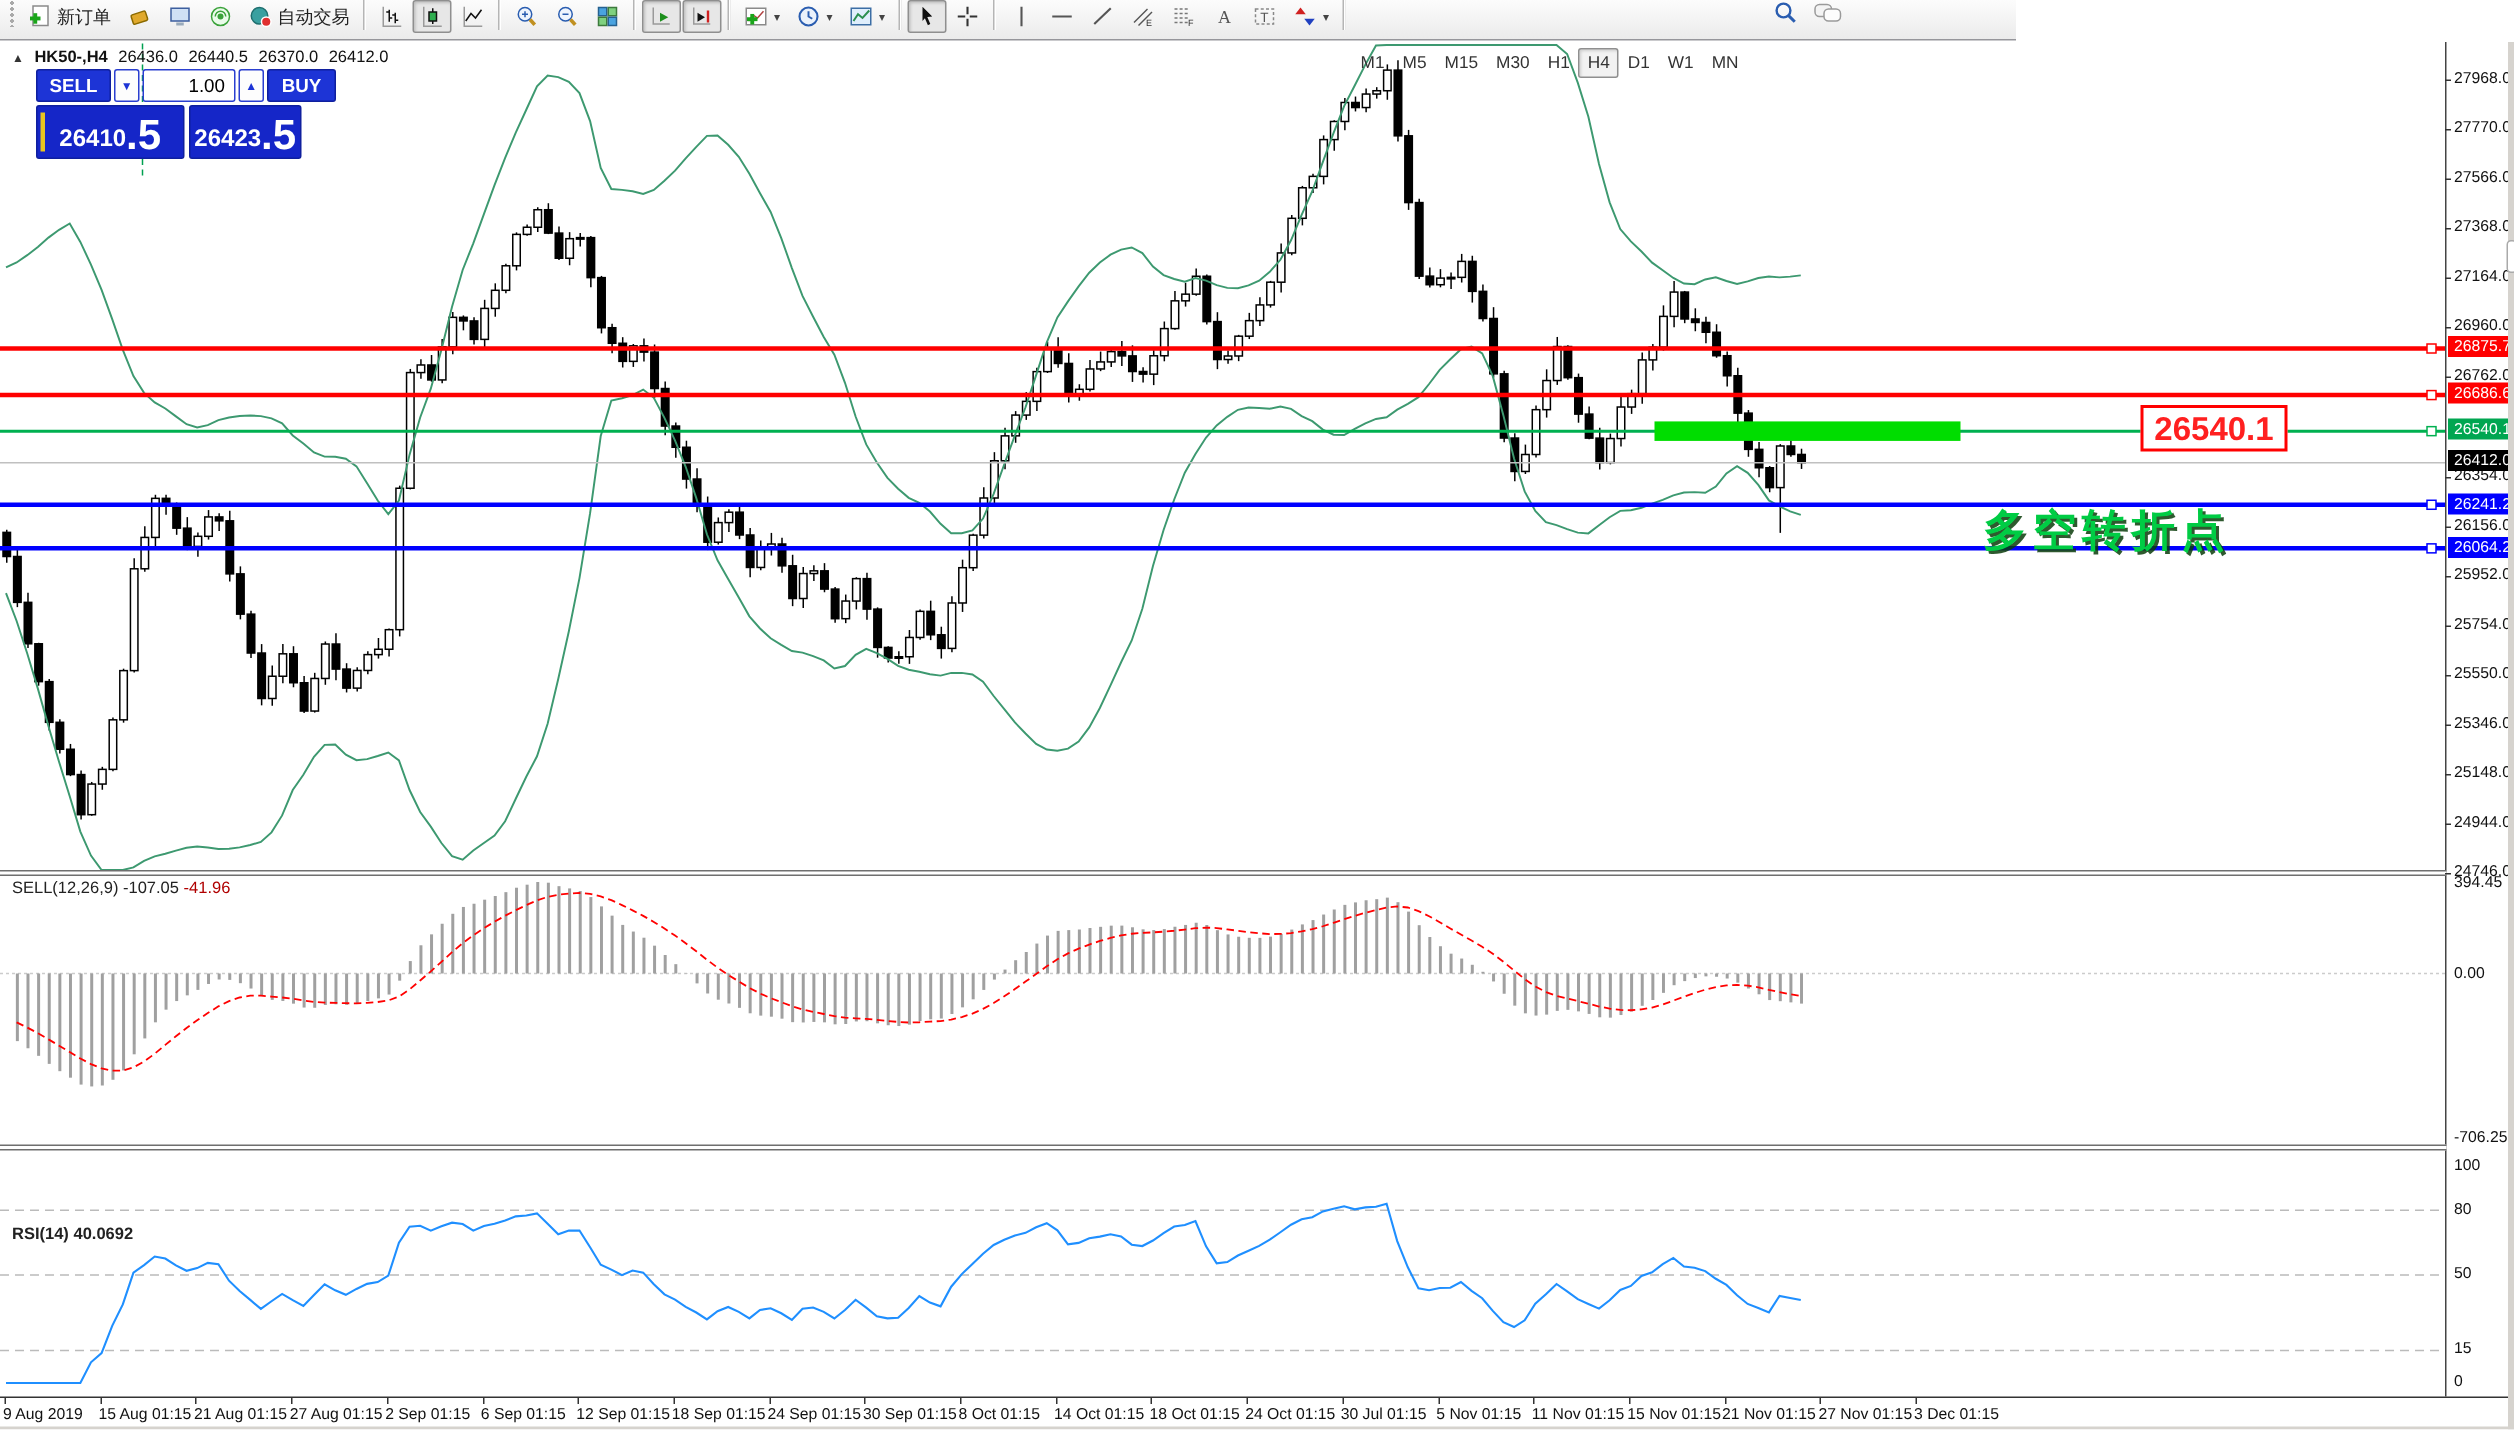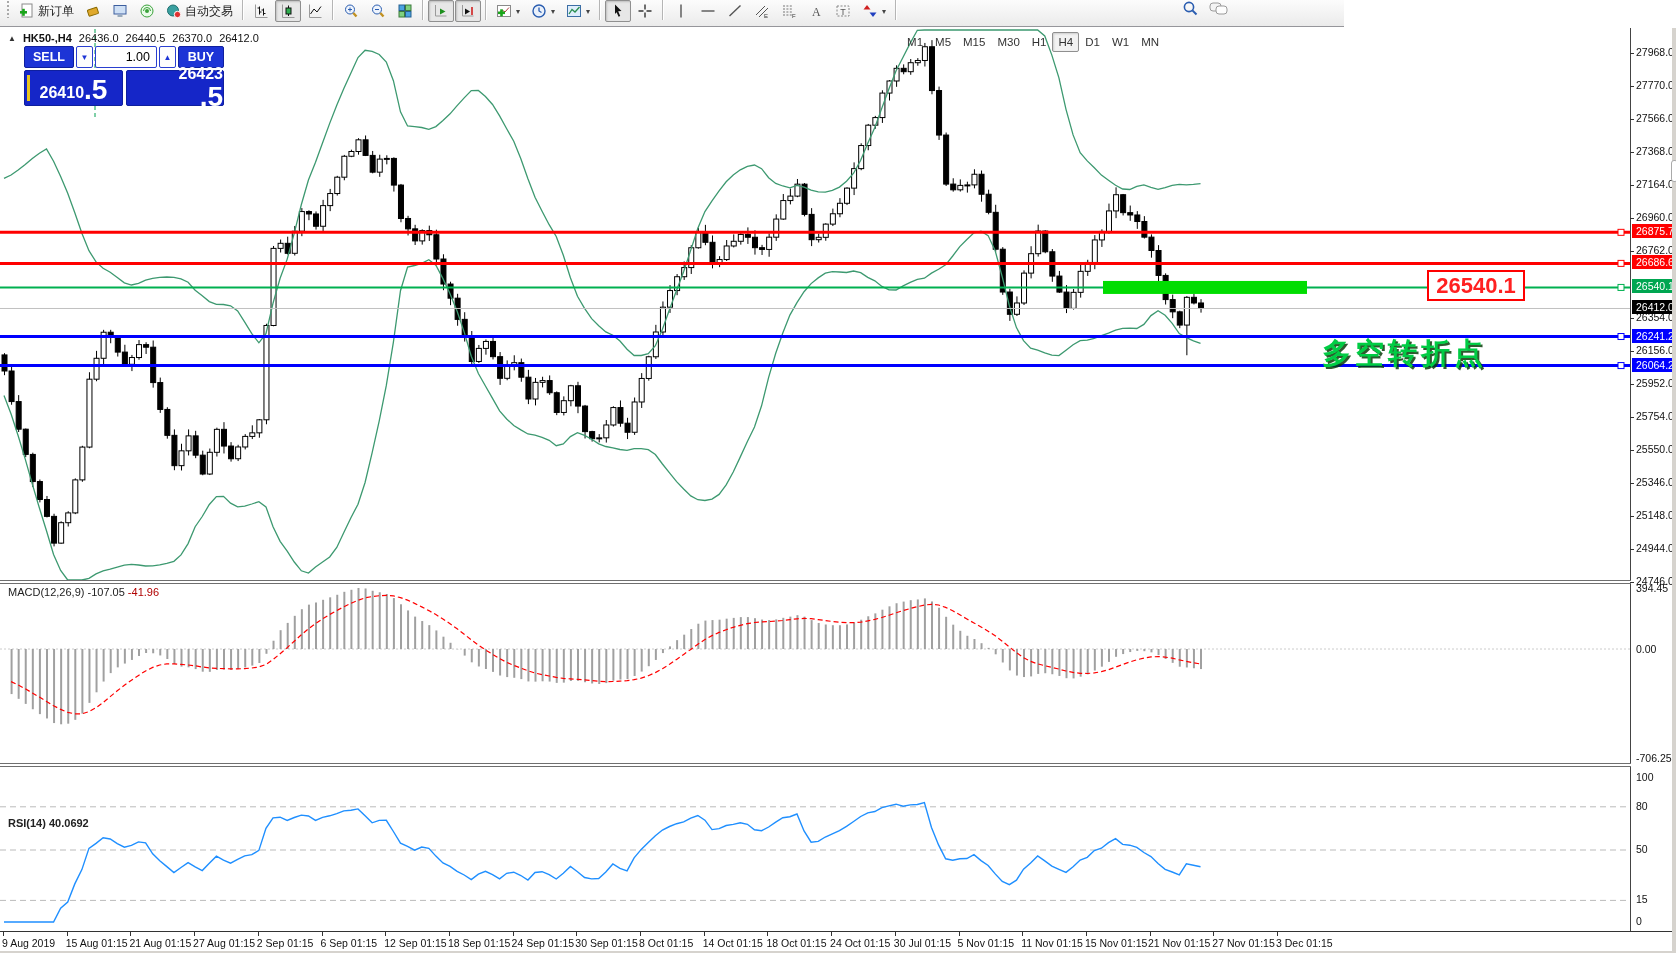--- a/index.html
+++ b/index.html
@@ -30,21 +30,21 @@
   #tp-row1{position:absolute;left:0;top:0;width:200px;height:22px;display:flex;gap:2px;}
   .tp-btn{background:#1d34d6;color:#fff;border:1px solid #0f1f9e;font-size:12.5px;font-weight:bold;
     display:flex;align-items:center;justify-content:center;border-radius:2px;box-sizing:border-box;}
   #tp-sell{width:50px;} #tp-buy{width:46px;}
   .spin{width:17px;background:#fdfdfd;border:1px solid #2a3fd0;color:#1d34d6;font-size:8px;
     display:flex;align-items:center;justify-content:center;border-radius:2px;box-sizing:border-box;}
   #tp-vol{width:62px;height:22px;box-sizing:border-box;border:1px solid #2a3fd0;font-size:12.5px;
     text-align:right;padding-right:6px;color:#000;border-radius:2px;}
   .tp-price{position:absolute;top:24px;height:36px;background:#1526c8;border:1px solid #0f1f9e;border-radius:2px;
     color:#fff;display:flex;align-items:flex-end;justify-content:center;padding-bottom:2px;box-sizing:border-box;}
-  #tp-price-sell{left:0;width:99px;} #tp-price-buy{left:102px;width:98px;flex-direction:column;}
+  #tp-price-sell{left:0;width:99px;} #tp-price-buy{left:102px;width:75px;}
   .p-main{font-size:16px;font-weight:bold;line-height:20px;}
   .p-frac{font-size:28px;font-weight:bold;line-height:26px;}
   #tp-yellow{position:absolute;left:3px;top:29px;width:3px;height:26px;background:#e8c520;}
   
   .ax-lbl{position:absolute;left:1636px;font-size:10.5px;color:#111;white-space:nowrap;z-index:10;}
   .ax-tickmark{position:absolute;left:1630px;width:4px;height:1px;background:#333;z-index:10;}
   .lvl-lbl{position:absolute;left:1632px;min-width:44px;font-size:10.5px;color:#fff;padding:1px 3px 1px 4px;
     white-space:nowrap;z-index:11;}
   
   .ind-lbl{font-size:11px;color:#222;white-space:nowrap;}
@@ -824,21 +824,21 @@
     <span class="p-main">26423</span>
       <span class="p-frac">.5</span>
   </div>
   <div id="tp-yellow"></div>
 </div>
 
 <div class="ovl" id="price-box">26540.1</div>
 <div class="ovl" id="cn-text">多空转折点</div>
 
 <div class="ovl ind-lbl" style="left:8px;top:586px;">
-  <span>MACD(12,26,9)</span> <span>-107.05</span> <span class="sig-val">-41.96</span>
+  <span>SELL(12,26,9)</span> <span>-107.05</span> <span class="sig-val">-41.96</span>
 </div>
 <div class="ovl ind-lbl" style="left:8px;top:817px;font-weight:bold;">
   <span>RSI(14)</span> <span>40.0692</span>
 </div>
 
 <div class="panel-sep" style="top:580px;"></div>
 <div class="panel-sep" style="top:763px;"></div>
 <div id="time-strip">
     <div class="t-tick" style="left: 3px;"></div>
     <div class="t-lbl" style="left: 2px;">9 Aug 2019</div>

